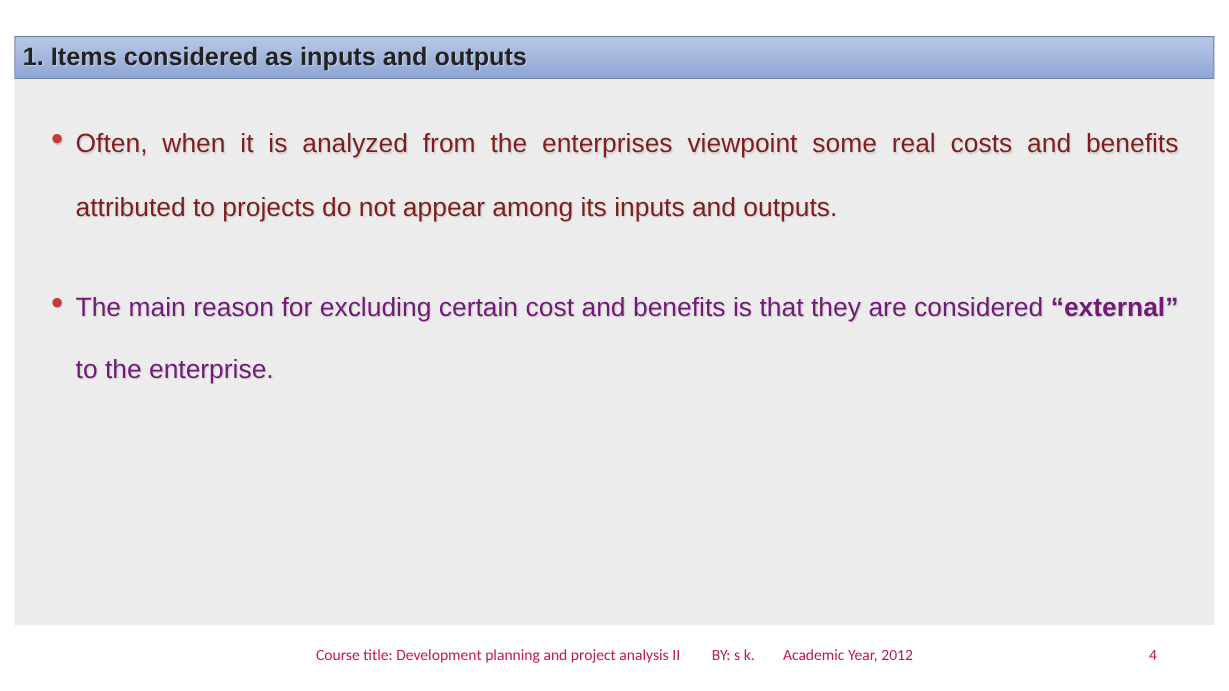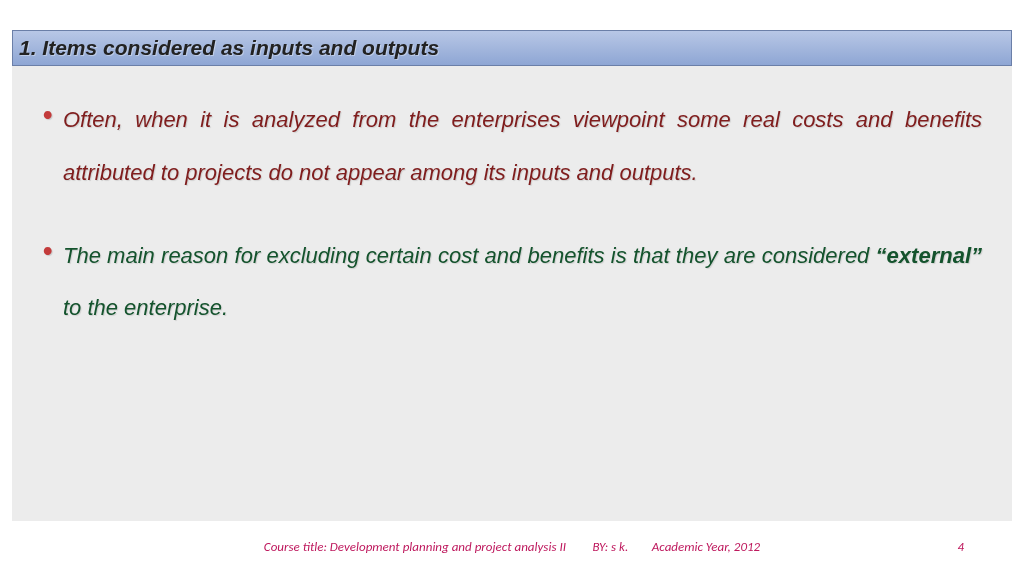--- a/index.html
+++ b/index.html
@@ -2,21 +2,20 @@
 <html><head>
 <meta charset="utf-8">
 <style>
   * { margin: 0; padding: 0; box-sizing: border-box; }
   html, body { width: 1024px; height: 576px; font-family: Calibri, "Segoe UI", Arial, sans-serif; background: #fff; }
   .slide {
     width: 1024px;
     height: 576px;
     position: relative;
     background: #fff;
-    font-style: italic;
   }
   .title-bar {
     position: absolute;
     top: 30px;
     left: 12px;
     right: 12px;
     height: 36px;
     background: linear-gradient(to bottom, #b8c7e6 0%, #8ea6d4 100%);
     border: 1px solid #6b7fa8;
     display: flex;
@@ -54,21 +53,21 @@
   }
   .bullet-text {
     flex: 1;
     font-size: 22px;
     line-height: 2.4;
     text-align: justify;
     text-shadow: 1px 1px 1px rgba(0,0,0,0.12);
     font-family: Verdana, Geneva, sans-serif;
   }
   .red-text { color: #7f1d1d; }
-  .cyan-text { color: #14532d; }
+  .cyan-text { color: #701a75; }
   .bold { font-weight: bold; }
   .footer {
     position: absolute;
     bottom: 18px;
     left: 0;
     right: 0;
     height: 24px;
     display: flex;
     align-items: center;
     font-size: 13px;

